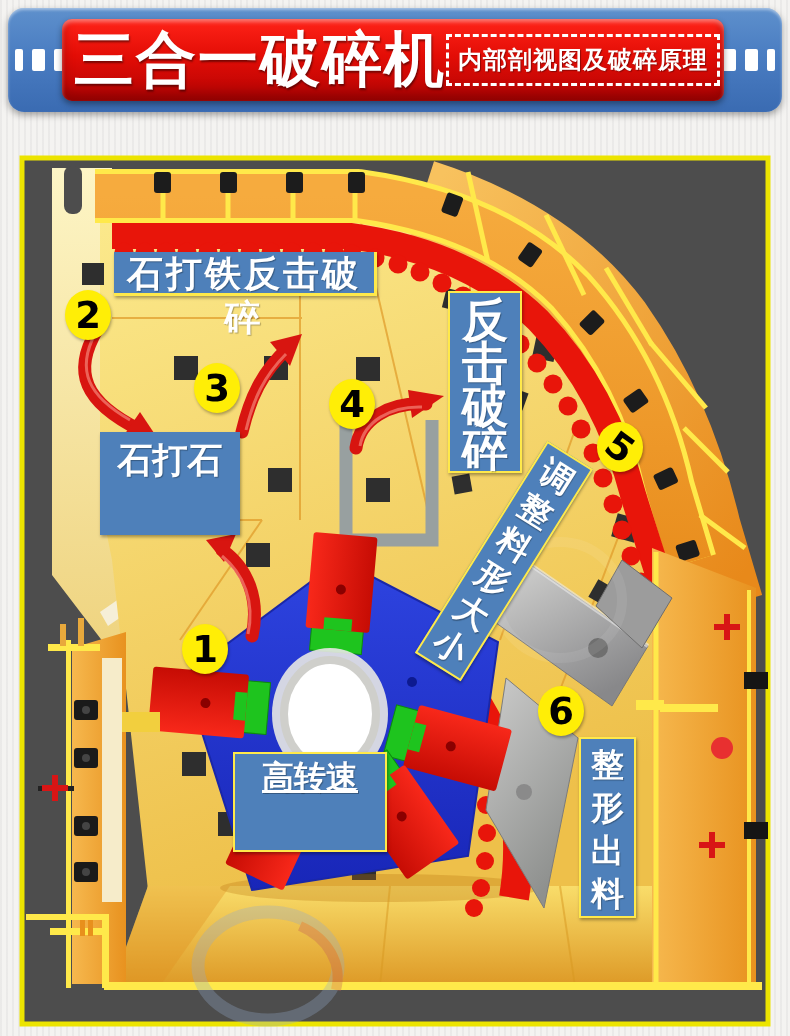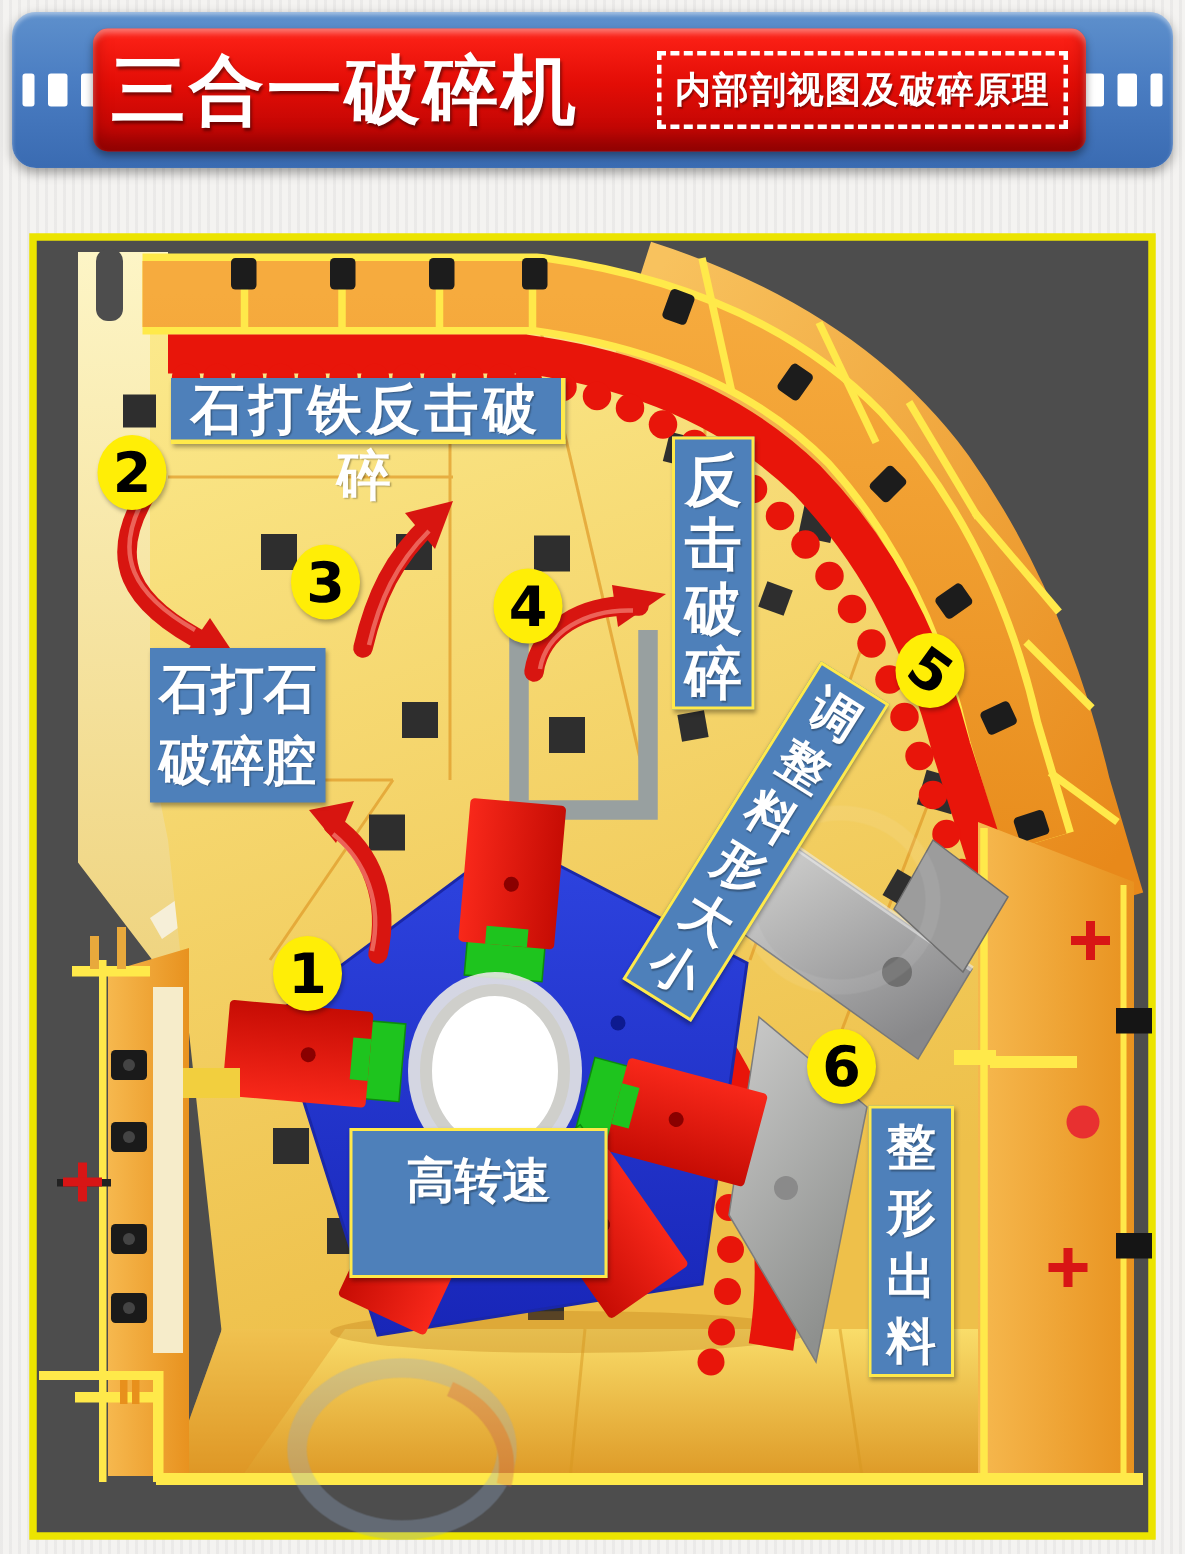--- a/index.html
+++ b/index.html
@@ -28,42 +28,42 @@
   .dash.s{width:8px;}.dash.m{width:13px;}.dash.l{width:15px;}
   .title-plate{
     position:absolute;left:54px;top:11px;width:662px;height:82px;
     border-radius:10px;
     background:linear-gradient(180deg,#ff2318 0%,#e30d06 45%,#b40303 100%);
     box-shadow:0 3px 6px rgba(0,0,0,.4), inset 0 3px 4px rgba(255,255,255,.4), inset 0 -8px 12px rgba(110,0,0,.55);
     display:flex;align-items:center;justify-content:space-between;
     padding:0 12px;box-sizing:border-box;
   }
   .banner-title{
-    font-size:50px;font-weight:bold;color:#fff;letter-spacing:2px;
+    font-size:60px;font-weight:bold;color:#fff;letter-spacing:2px;
     text-shadow:1px 2px 2px rgba(0,0,0,.45);white-space:nowrap;
   }
   .banner-subtitle{
     border:3px dashed #fff;padding:7px 9px;font-size:24px;font-weight:bold;
     color:#fff;white-space:nowrap;letter-spacing:1px;
     text-shadow:1px 1px 1px rgba(0,0,0,.35);
   }
   
   .lbl{
     position:absolute;background:#4e80ba;color:#fff;font-weight:bold;
     text-align:center;box-sizing:border-box;
     text-shadow:1px 1px 1px rgba(0,0,0,.3);
     box-shadow:1px 2px 3px rgba(0,0,0,.35);
     z-index:5;
   }
   .lbl.vert{word-break:break-all;}
   #lbl-stone-iron{left:114px;top:252px;width:263px;height:44px;font-size:36px;line-height:44px;letter-spacing:3px;border-right:3px solid #ffe94a;border-bottom:3px solid #ffe94a;}
-  #lbl-stone-stone{left:100px;top:432px;width:117px;height:103px;font-size:35px;line-height:48px;padding-top:4px;}
-  #lbl-impact{left:448px;top:291px;width:55px;height:182px;font-size:38px;line-height:43px;padding-top:6px;border:2px solid #ffe94a;}
+  #lbl-stone-stone{left:100px;top:432px;width:140px;height:103px;font-size:35px;line-height:48px;padding-top:4px;}
+  #lbl-impact{left:448px;top:291px;width:74px;height:182px;font-size:46px;line-height:43px;padding-top:6px;border:2px solid #ffe94a;}
   #lbl-adjust{left:477px;top:436px;width:54px;height:250px;font-size:33px;line-height:40px;padding-top:4px;border:2px solid #ffe94a;transform:rotate(32deg);}
-  #lbl-speed{left:233px;top:752px;width:172px;height:100px;font-size:32px;line-height:46px;padding-top:10px;border:2px solid #ffe94a;}
+  #lbl-speed{left:233px;top:752px;width:154px;height:100px;font-size:32px;line-height:46px;padding-top:0;border:2px solid #ffe94a;text-decoration:underline;}
   #lbl-shaping{left:535px;top:737px;width:57px;height:181px;font-size:33px;line-height:43px;padding-top:4px;border:2px solid #ffe94a;margin-left:44px;}
   
   .marker{
     position:absolute;width:46px;height:50px;border-radius:50%;
     background:#ffee06;color:#000;font-weight:bold;font-size:37px;
     display:flex;align-items:center;justify-content:center;
     box-shadow:1px 2px 3px rgba(0,0,0,.3);z-index:6;
   }
   #marker-1{left:182px;top:624px;}
   #marker-2{left:65px;top:290px;}
@@ -412,21 +412,20 @@
         <polygon points="206,540 236,534 224,562" fill="#d81510"></polygon>
         <path d="M248,634 C255,602 244,574 222,556" fill="none" stroke="#ffb0a0" stroke-width="3" opacity="0.5"></path>
       </g>
     </g>
   </svg>
 
   <div class="lbl" id="lbl-stone-iron">石打铁反击破碎</div>
 
   <div class="lbl" id="lbl-stone-stone">
     <div>石打石</div>
-    <div>破碎腔</div>
   </div>
 
   <div class="lbl vert" id="lbl-impact">反击破碎</div>
 
   <div class="lbl vert" id="lbl-adjust">调整料形大小</div>
 
   <div class="lbl" id="lbl-speed">
     <div>高转速</div>
   </div>
 

